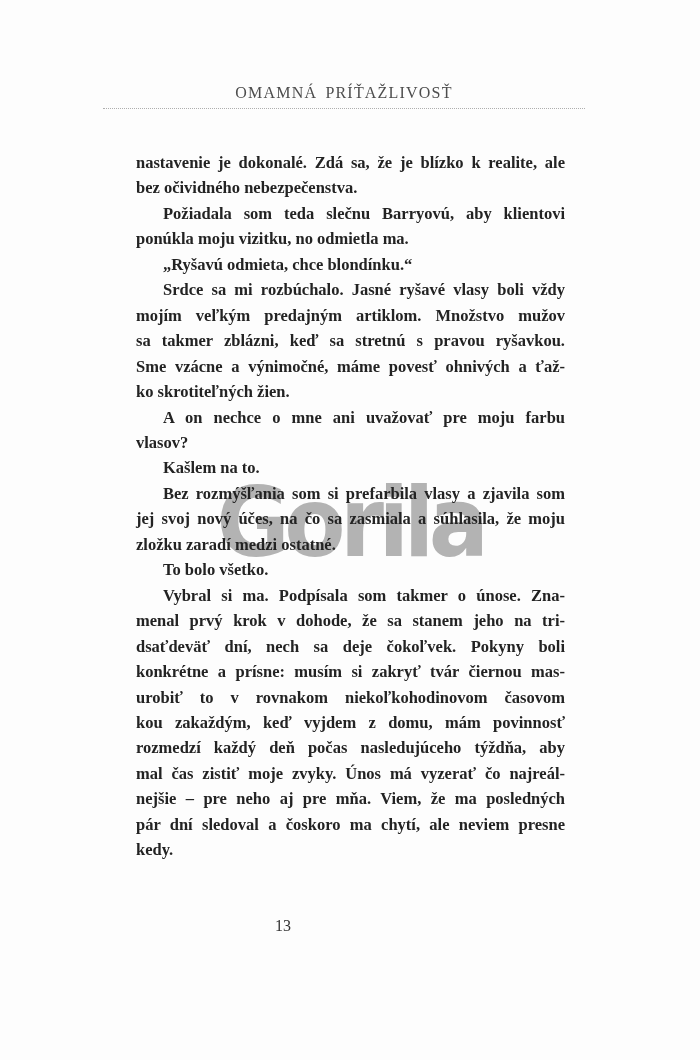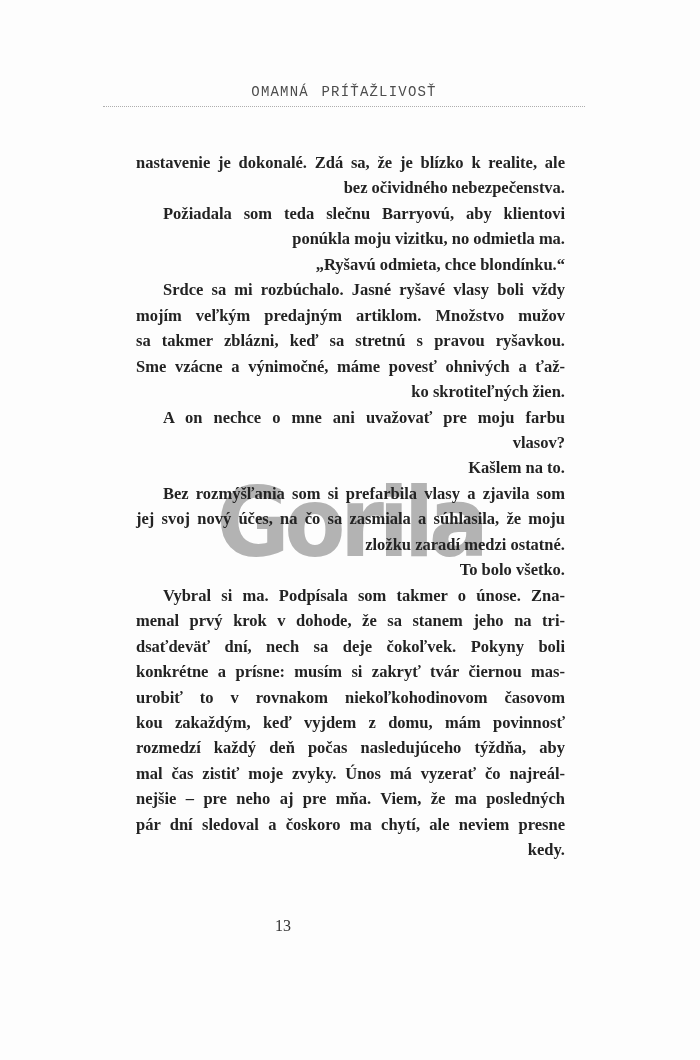--- a/index.html
+++ b/index.html
@@ -22,27 +22,26 @@
     overflow:hidden;
   }
   
   .running-header{
     position:absolute;
     top:84px;left:103px;width:482px;
     text-align:center;
     z-index:3;
   }
   .header-title{
-    font-size:14px;
+    font-size:16px;
     letter-spacing:1.2px;
     word-spacing:3px;
     color:var(--header-text);
     text-transform:uppercase;
     white-space:nowrap;
-    font-family:Liberation Mono, monospace;
   }
   .header-rule{
     margin-top:6px;
     height:0;
     border-top:1px dotted var(--rule);
   }
   
   .watermark{
     position:absolute;
     top:474px;
@@ -61,21 +60,21 @@
   .text-column{
     position:absolute;
     left:136px;top:150px;width:429px;
     font-size:16.5px;
     line-height:25.45px;
     color:var(--text);
     z-index:2;
     font-weight:bold;
   }
   .line{
-    text-align:right;
+    text-align:left;
     text-justify:inter-word;
   }
   .line.justify{
     text-align:justify;
     text-align-last:justify;
   }
   .line.indent{
     padding-left:27px;
   }
   

